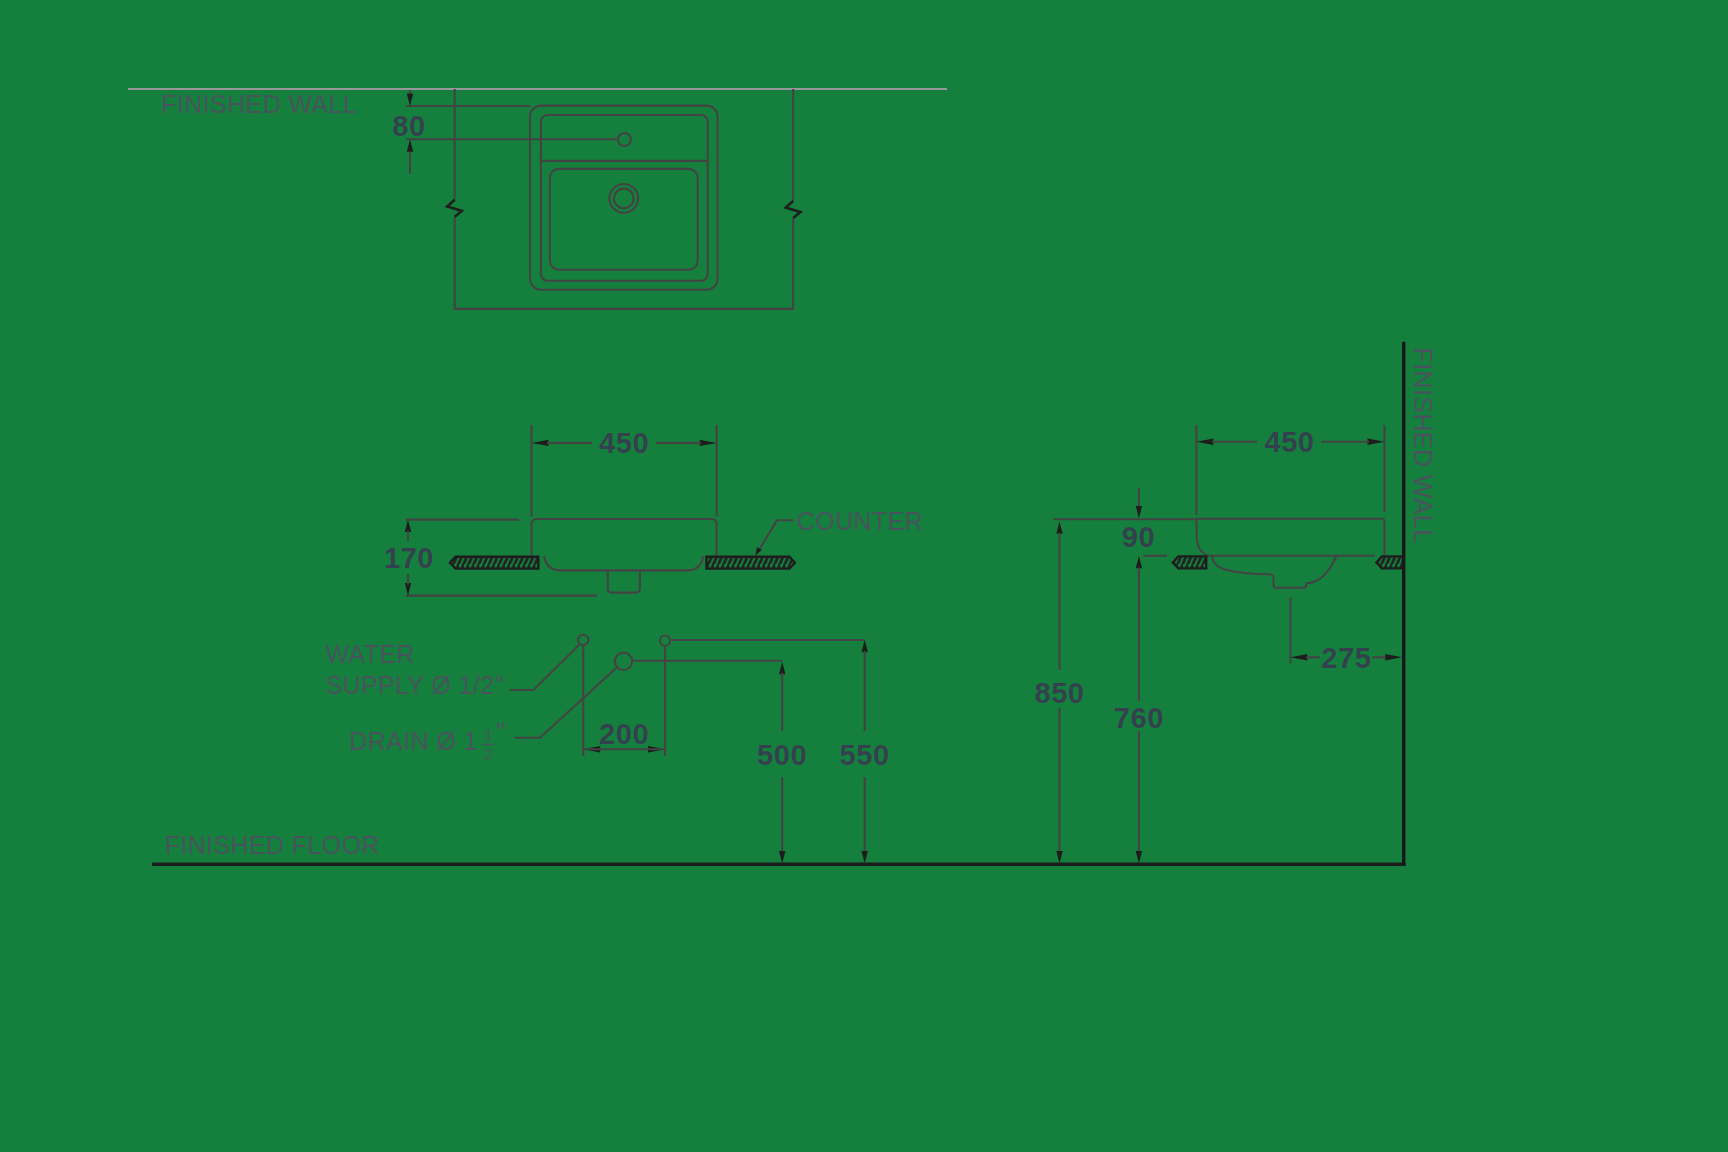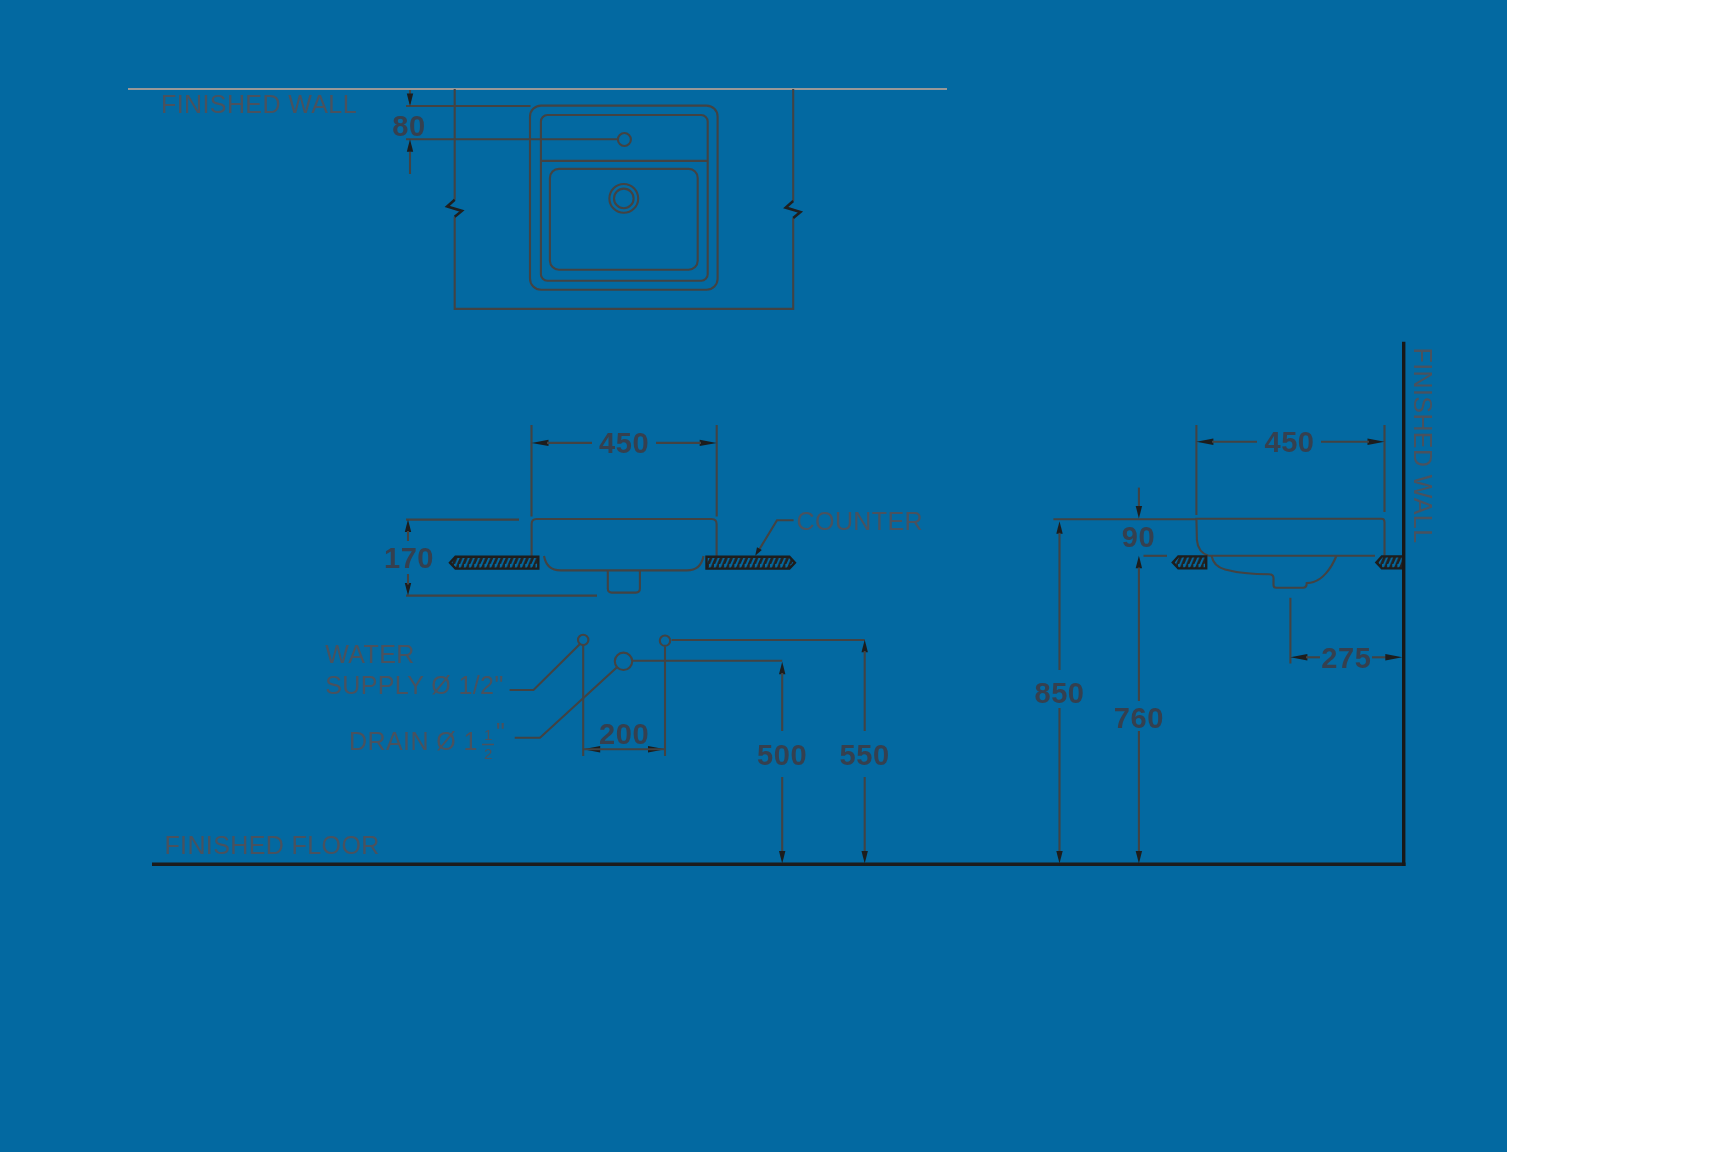--- a/index.html
+++ b/index.html
@@ -1,16 +1,16 @@
 <!DOCTYPE html>
 <html><head>
 <meta charset="utf-8">
 <style>
   html,body{margin:0;padding:0;background:#ffffff;}
-  .page{width:1507px;height:1152px;position:relative;background:#0369a1;}
+  .page{width:1728px;height:1152px;position:relative;background:#15803d;}
   svg{position:absolute;top:0;left:0;filter:blur(0.55px);}
   .lbl{font-family:"Liberation Sans",sans-serif;font-size:25px;fill:#4a525e;letter-spacing:.4px;}
   .dim{font-family:"Liberation Sans",sans-serif;font-size:29px;font-weight:bold;fill:#35404f;letter-spacing:.6px;}
   .ln{stroke:#434343;stroke-width:2.1;fill:none;}
   .arr{fill:#1d1d1d;stroke:none;}
 </style>
 </head>
 <body>
 <div class="page">
 <svg width="1728" height="1152" viewBox="0 0 1728 1152">

